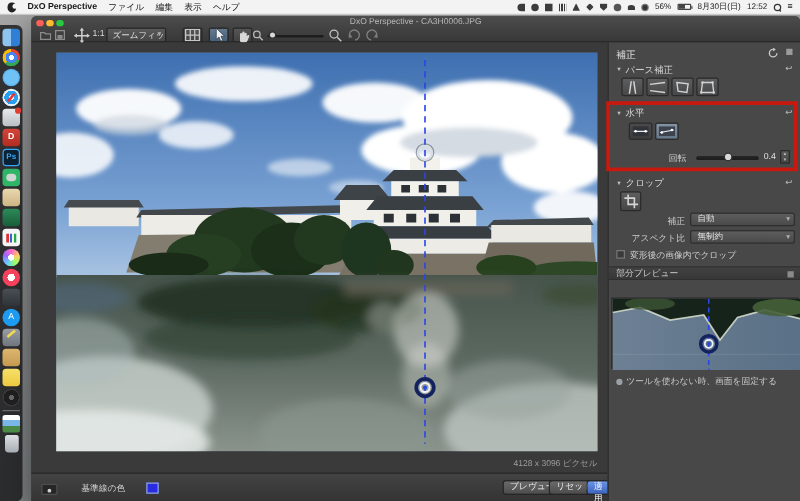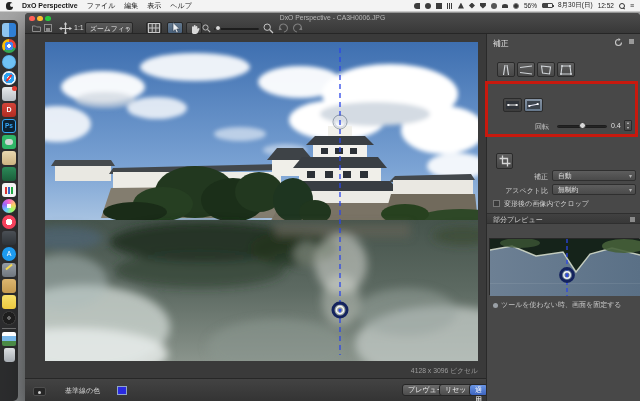--- a/index.html
+++ b/index.html
@@ -394,20 +394,24 @@
         <span>補正</span>
         <span style="position:absolute;right:18px;top:0;">
           <svg width="9" height="9">
               <path d="M7.5,4.5 A3,3 0 1 1 4.5,1.5" stroke="#c8c8c8" fill="none" stroke-width="1.1"></path>
               <polygon points="4.5,0 4.5,3.2 6.6,1.6" fill="#c8c8c8"></polygon>
             </svg>
         </span>
         <span style="position:absolute;right:7px;top:1px;width:5px;height:5px;background:#9a9a9a;"></span>
       </div>
 
+      <div class="srow" style="top:17px;padding-left:6px;">
+        <span class="disc"></span><span>パース補正</span>
+        <span class="reset-ic">↩</span>
+      </div>
       <div class="srow" style="top:28px;left:10px;display:flex;gap:2px;width:auto;">
         <div class="ptool">
           <svg width="14" height="12">
               <path d="M4.5,11 L6,1 M9.5,11 L8,1" stroke="#d0d4d8" stroke-width="1.2" fill="none"></path>
             </svg>
         </div>
         <div class="ptool">
           <svg width="14" height="12">
               <path d="M1,3.5 L13,2 M1,8.5 L13,10" stroke="#d0d4d8" stroke-width="1.2" fill="none"></path>
             </svg>
@@ -423,20 +427,24 @@
               <circle cx="3" cy="2" r="1" fill="#d0d4d8"></circle>
               <circle cx="11" cy="2" r="1" fill="#d0d4d8"></circle>
               <circle cx="12" cy="10" r="1" fill="#d0d4d8"></circle>
               <circle cx="2" cy="10" r="1" fill="#d0d4d8"></circle>
             </svg>
         </div>
       </div>
 
       <div id="redbox"></div>
 
+      <div class="srow" style="top:52px;padding-left:6px;">
+        <span class="disc"></span><span>水平</span>
+        <span class="reset-ic">↩</span>
+      </div>
       <div class="hbtn" style="left:16px;">
         <svg width="13" height="8">
             <rect width="13" height="8" fill="#30343a"></rect>
             <line x1="1" y1="4" x2="12" y2="4" stroke="#e8e8e8"></line>
             <circle cx="2.5" cy="4" r="1" fill="#fff"></circle>
             <circle cx="10.5" cy="4" r="1" fill="#fff"></circle>
           </svg>
       </div>
       <div class="hbtn sel" style="left:37px;">
         <svg width="13" height="8">
@@ -445,20 +453,24 @@
             <circle cx="2.5" cy="5" r="1" fill="#fff"></circle>
             <circle cx="10.5" cy="3" r="1" fill="#fff"></circle>
           </svg>
       </div>
       <span class="slabel" style="left:30px;top:88px;width:32px;">回転</span>
       <div class="slider-track" style="left:70px;top:91px;width:50px;height:3px;"></div>
       <div class="slider-thumb" style="left:92px;top:88px;width:7px;height:7px;"></div>
       <span class="val" style="position:absolute;left:124px;top:88px;">0.4</span>
       <div class="stepper" style="left:137px;top:86px;">▲<br>▼</div>
 
+      <div class="srow" style="top:108px;padding-left:6px;">
+        <span class="disc"></span><span>クロップ</span>
+        <span class="reset-ic">↩</span>
+      </div>
       <div class="ptool" style="position:absolute;left:9px;top:119px;width:17px;height:16px;">
         <svg width="12" height="12">
             <path d="M3.5,0.5 V8.5 H11.5 M0.5,3.5 H8.5 V11.5" stroke="#d5d5d5" stroke-width="1.3" fill="none"></path>
           </svg>
       </div>
       <span class="slabel" style="left:16px;top:138px;width:45px;">補正</span>
       <div class="ddown" style="left:65px;top:136px;width:84px;"><span>自動</span></div>
       <span class="slabel" style="left:16px;top:152px;width:45px;">アスペクト比</span>
       <div class="ddown" style="left:65px;top:150px;width:84px;"><span>無制約</span></div>
       <span class="cbox" style="left:6px;top:166px;"></span>

